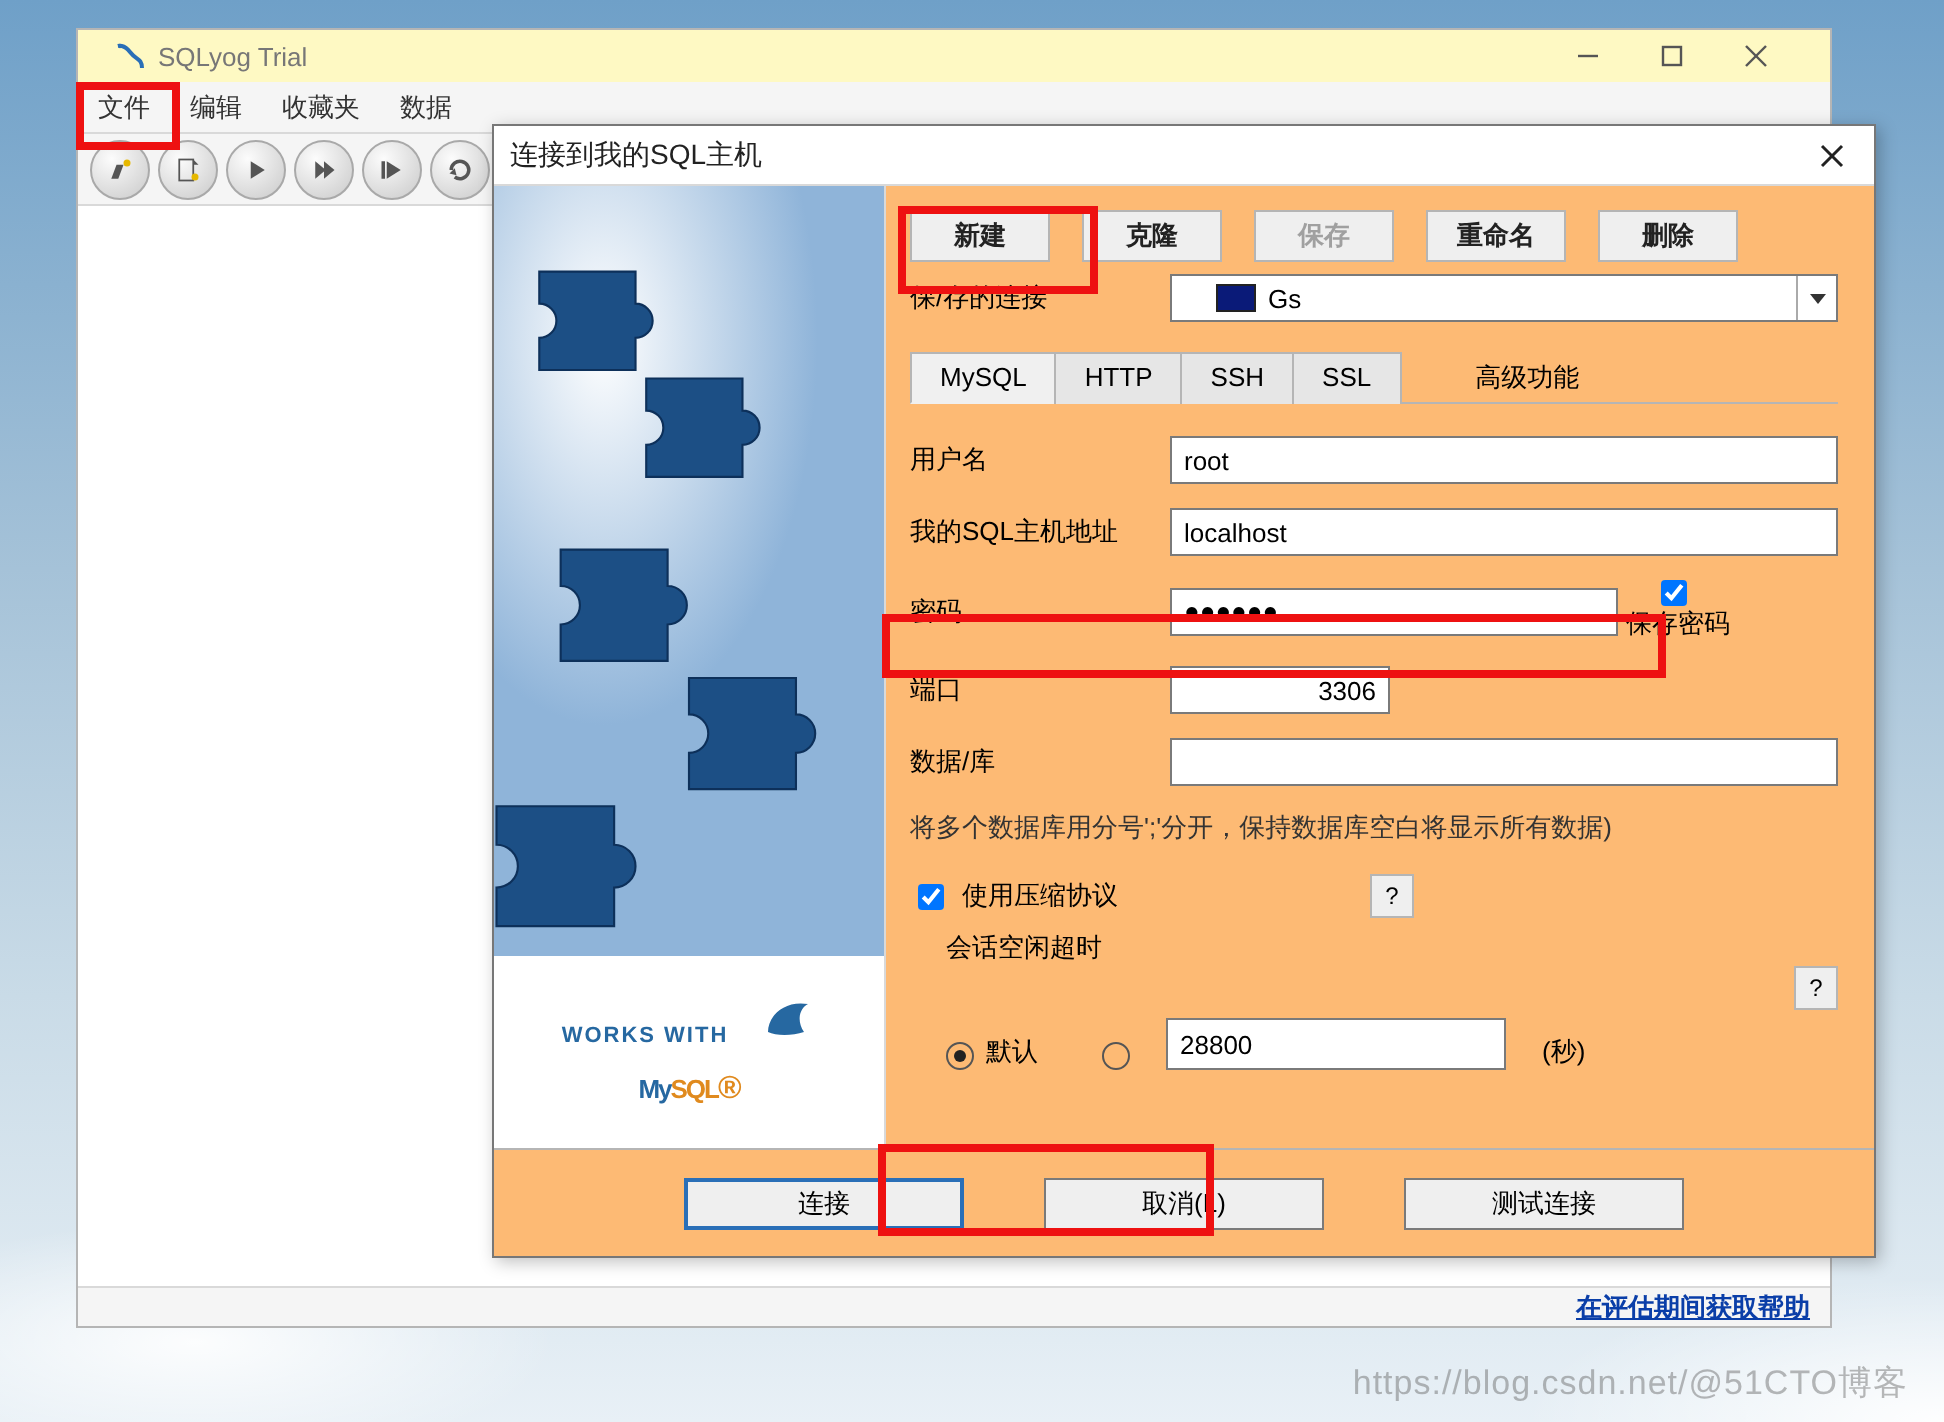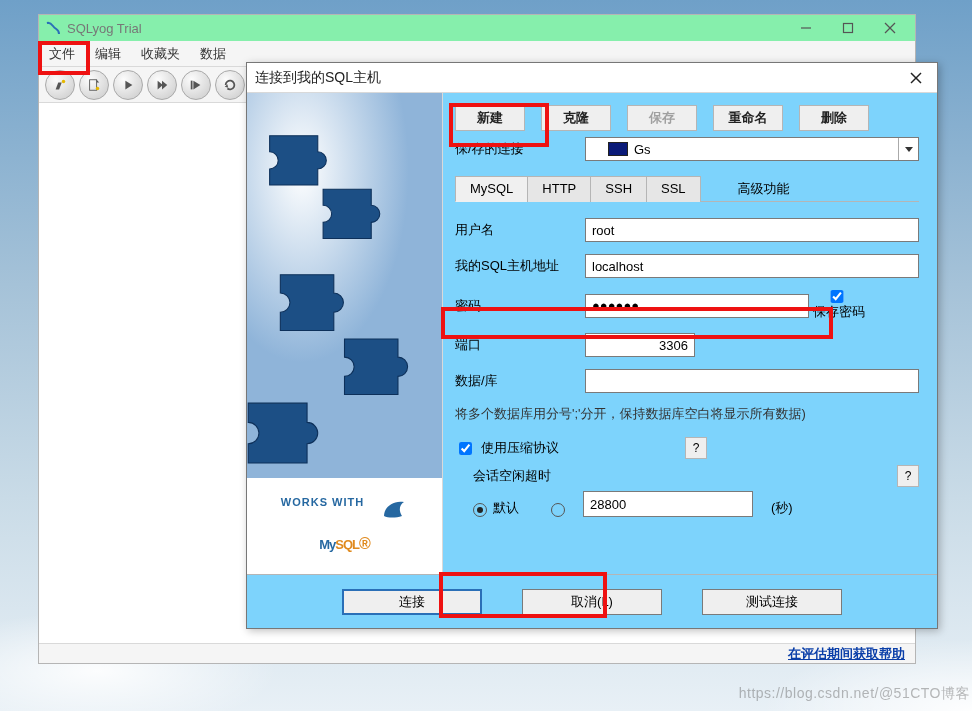--- a/index.html
+++ b/index.html
@@ -1,37 +1,37 @@
 <!DOCTYPE html>
 <html><head>
 <meta charset="utf-8">
 <style>
   * { box-sizing: border-box; font-family: "Microsoft YaHei", "Segoe UI", Tahoma, sans-serif; font-size: 13px; }
   body { margin: 0; width: 972px; height: 711px; background: linear-gradient(to bottom, #6fa0c8 0%, #a5c2d8 40%, #c9dbe7 70%, #e8f0f6 100%); position: relative; overflow: hidden; }
   .clouds { position: absolute; left: 0; right: 0; bottom: 0; height: 200px; background:
     radial-gradient(ellipse 300px 100px at 10% 80%, rgba(255,255,255,0.9), transparent 60%),
     radial-gradient(ellipse 350px 120px at 100% 100%, rgba(255,255,255,0.95), transparent 60%); pointer-events: none; }
   .mainwin { position: absolute; left: 38px; top: 14px; width: 878px; height: 650px; background: #fff; border: 1px solid #b5b5b5; }
-  .titlebar { height: 26px; display: flex; align-items: center; padding: 0 4px; background: #86efac; color: #777; }
+  .titlebar { height: 26px; display: flex; align-items: center; padding: 0 16px; background: #fef9c3; color: #777; }
   .appicon { width: 16px; height: 16px; margin: 0 6px 0 2px; }
   .appicon svg { width: 16px; height: 16px; }
   .titletext { flex: 1; }
   .winbtns { display: flex; }
   .winbtn { width: 42px; height: 24px; display: flex; align-items: center; justify-content: center; color: #555; }
   .winbtn svg { width: 12px; height: 12px; stroke: #555; stroke-width: 1.2; fill: none; }
   .menubar { height: 26px; display: flex; align-items: center; background: #f5f5f5; border-bottom: 1px solid #d9d9d9; }
   .menuitem { padding: 0 10px; height: 100%; display: flex; align-items: center; color: #333; }
   .toolbar { height: 36px; display: flex; align-items: center; gap: 4px; padding: 0 6px; background: #f5f5f5; border-bottom: 1px solid #d9d9d9; }
   .tb-btn { width: 30px; height: 30px; background: radial-gradient(circle at 35% 30%, #fcfcfc, #c9c9c9); border: 1px solid #a9a9a9; border-radius: 50%; display:flex; align-items:center; justify-content:center; }
   .tb-btn svg { width:14px; height:14px; fill:#555; }
   .content { height: calc(100% - 26px - 26px - 36px - 20px); background: #fff; }
   .statusbar { height: 20px; background: #f5f5f5; border-top: 1px solid #d9d9d9; display:flex; justify-content:flex-end; align-items:center; padding:0 10px; }
   .statuslink { color: #0a3ea8; text-decoration: underline; font-weight: bold; }
 
-  .dialog { position: absolute; left: 246px; top: 62px; width: 692px; height: 567px; background: #7dd3fc; border: 1px solid #777; box-shadow: 2px 2px 8px rgba(0,0,0,0.25); display:flex; flex-direction:column; }
+  .dialog { position: absolute; left: 246px; top: 62px; width: 692px; height: 567px; background: #fdba74; border: 1px solid #777; box-shadow: 2px 2px 8px rgba(0,0,0,0.25); display:flex; flex-direction:column; }
   .dlg-title { height: 30px; display: flex; align-items: center; padding: 0 8px; background: #fff; border-bottom: 1px solid #d9d9d9; }
   .dlg-title-text { flex: 1; font-size: 14px; color:#222; }
   .dlg-close { width: 26px; height: 26px; display:flex; align-items:center; justify-content:center; }
   .dlg-close svg { width:12px; height:12px; stroke:#222; stroke-width:1.5; }
   .dlg-body { flex: 1; display: flex; }
   .puzzle { width: 196px; background: #fff; border-right: 1px solid #d9d9d9; display:flex; flex-direction:column; }
   .puzzle-img { flex:1; position:relative; overflow:hidden; background: linear-gradient(135deg,#dce8f5,#9dbddc); }
   .puzzle-img svg { width:100%; height:100%; }
   .mysql-logo { height: 96px; display:flex; flex-direction:column; align-items:center; justify-content:center; background:#fff; }
   .worksw { color:#2668a1; font-size:11px; letter-spacing:1px; font-weight:600; }
@@ -62,35 +62,35 @@
   .finput { flex:1; height:24px; border:1px solid #7a7a7a; padding:0 6px; background:#fff; outline:none; }
   .pwdrow .finput { width: 224px; flex:none; }
   .savepwd { display:flex; margin-left: 4px; flex-direction: column; }
   .savepwd input { margin: 0 4px 0 0; }
   .portrow .finput { width: 110px; flex:none;text-align:right; }
   .hint { color:#333; margin: 2px 0 14px 0; }
 
   .compress-row { display:flex; align-items:center; gap:6px; }
   .compress-row .finput-small-q { margin-left: 120px; }
   .qbtn { width:22px; height:22px; border:1px solid #b5b5b5; background:#efefef; display:flex; align-items:center; justify-content:center; font-size:12px; }
-  .idle-row { display:flex; align-items:center; margin-top:6px; }
+  .idle-row { display:flex; align-items:flex-start; margin-top:6px;flex-direction:column; }
   .idle-label { margin-left: 18px; }
   .idle-q { margin-left: auto; }
   .radio-row { display:flex; align-items:flex-end; gap:6px; margin-top:4px; margin-left: 18px; }
   .radio { width:14px; height:14px; border:1px solid #555; border-radius:50%; display:flex; align-items:center; justify-content:center; }
   .radio.checked::after { content:''; width:6px; height:6px; background:#222; border-radius:50%; }
   .radio-input { width:170px; height:24px; border:1px solid #7a7a7a; padding:12px 6px; background:#fff; margin-left:12px; }
   .unit { margin-left:12px; }
 
   .dlg-footer { height:54px; border-top:1px solid #b5b5b5; display:flex; align-items:center; justify-content:center; gap: 40px; }
   .footbtn { width: 140px; height: 26px; border:1px solid #7a7a7a; background:#efefef; display:flex; align-items:center; justify-content:center; }
   .footbtn.primary { border:1px solid #2a6fb7; box-shadow: 0 0 0 1px #2a6fb7 inset; }
 
   .hl { position:absolute; border: 4px solid #e11; pointer-events:none; }
-  .watermark { position:absolute; right:2px; bottom:8px; color:rgba(100,100,100,0.45); font-size:14px; letter-spacing:0.5px; pointer-events:none; }
+  .watermark { position:absolute; right:18px; bottom:8px; color:rgba(100,100,100,0.45); font-size:17px; letter-spacing:0.5px; pointer-events:none; }
 </style>
 </head>
 <body>
 
 <div class="clouds"></div>
 
 <div class="mainwin">
   <div class="titlebar">
     <span class="appicon">
       <svg viewBox="0 0 16 16">
@@ -196,21 +196,21 @@
           <g fill="#1c4f85" stroke="#0d305a" stroke-width="1">
             <path d="M30 40 h45 v15 a8 8 0 0 1 0 16 v15 h-45 v-15 a8 8 0 0 0 0 -16 z"></path>
             <path d="M80 90 h45 v15 a8 8 0 0 1 0 16 v15 h-45 v-15 a8 8 0 0 0 0 -16 z"></path>
             <path d="M40 170 h50 v17 a9 9 0 0 1 0 18 v17 h-50 v-17 a9 9 0 0 0 0 -18 z"></path>
             <path d="M100 230 h50 v17 a9 9 0 0 1 0 18 v17 h-50 v-17 a9 9 0 0 0 0 -18 z"></path>
             <path d="M10 290 h55 v18 a10 10 0 0 1 0 20 v18 h-55 v-18 a10 10 0 0 0 0 -20 z"></path>
           </g>
         </svg>
       </div>
       <div class="mysql-logo">
-        <div style="display:flex; align-items:flex-start; gap:16px">
+        <div style="display:flex; align-items:flex-end; gap:16px">
           <span class="worksw">WORKS WITH</span>
           <svg width="28" height="28" viewBox="0 0 28 28">
               <path d="M4 20 C4 12 12 4 24 6 C20 8 18 14 22 20 C16 22 8 22 4 20 Z" fill="#2668a1"></path>
             </svg>
         </div>
         <div class="mysql-name"><span class="my">My</span><span class="sql">SQL</span><span style="color:#e08a1e;font-size:16px">®</span></div>
       </div>
     </div>
 
     <div class="right">

